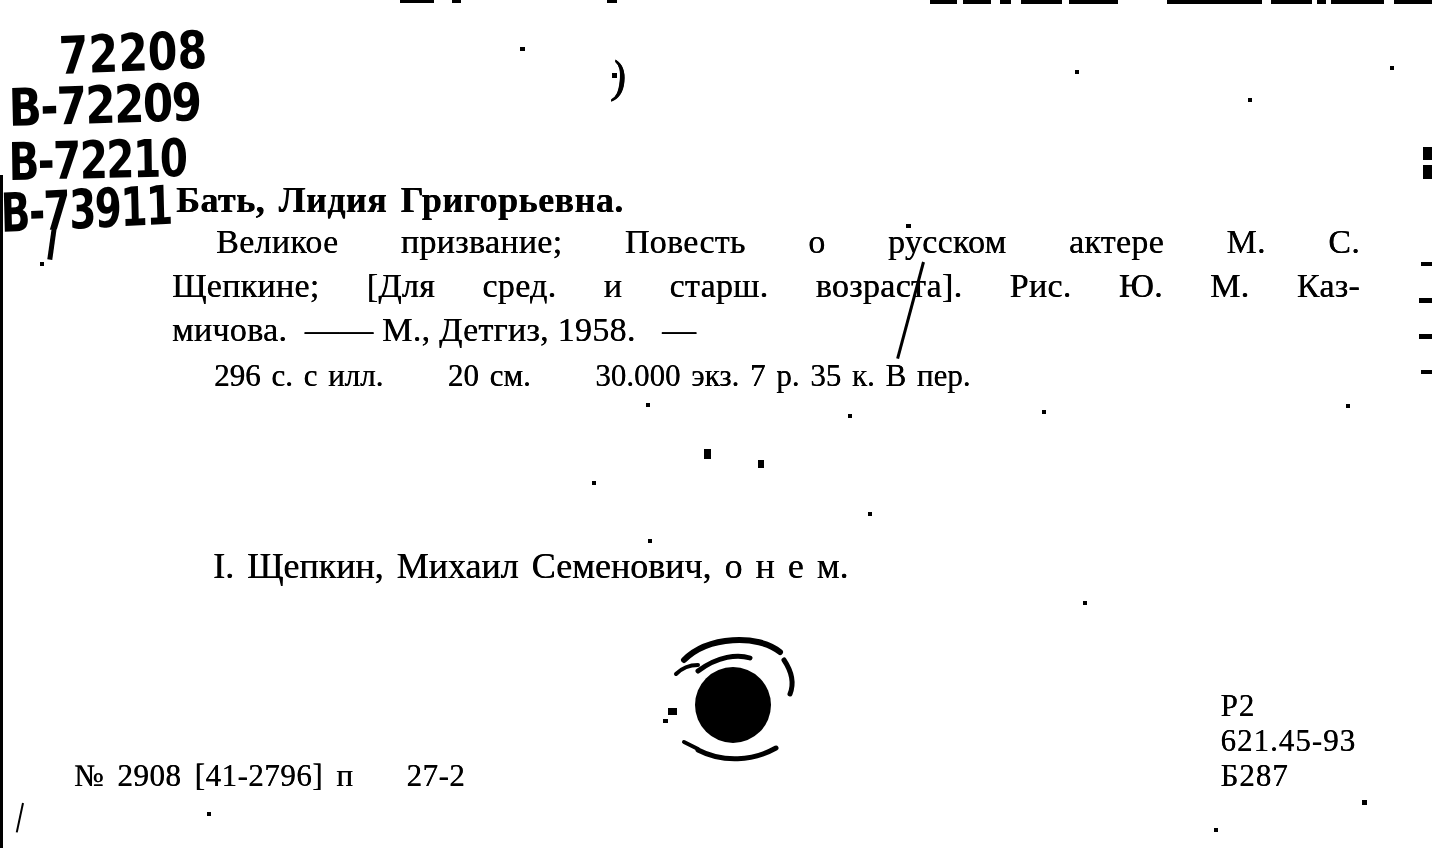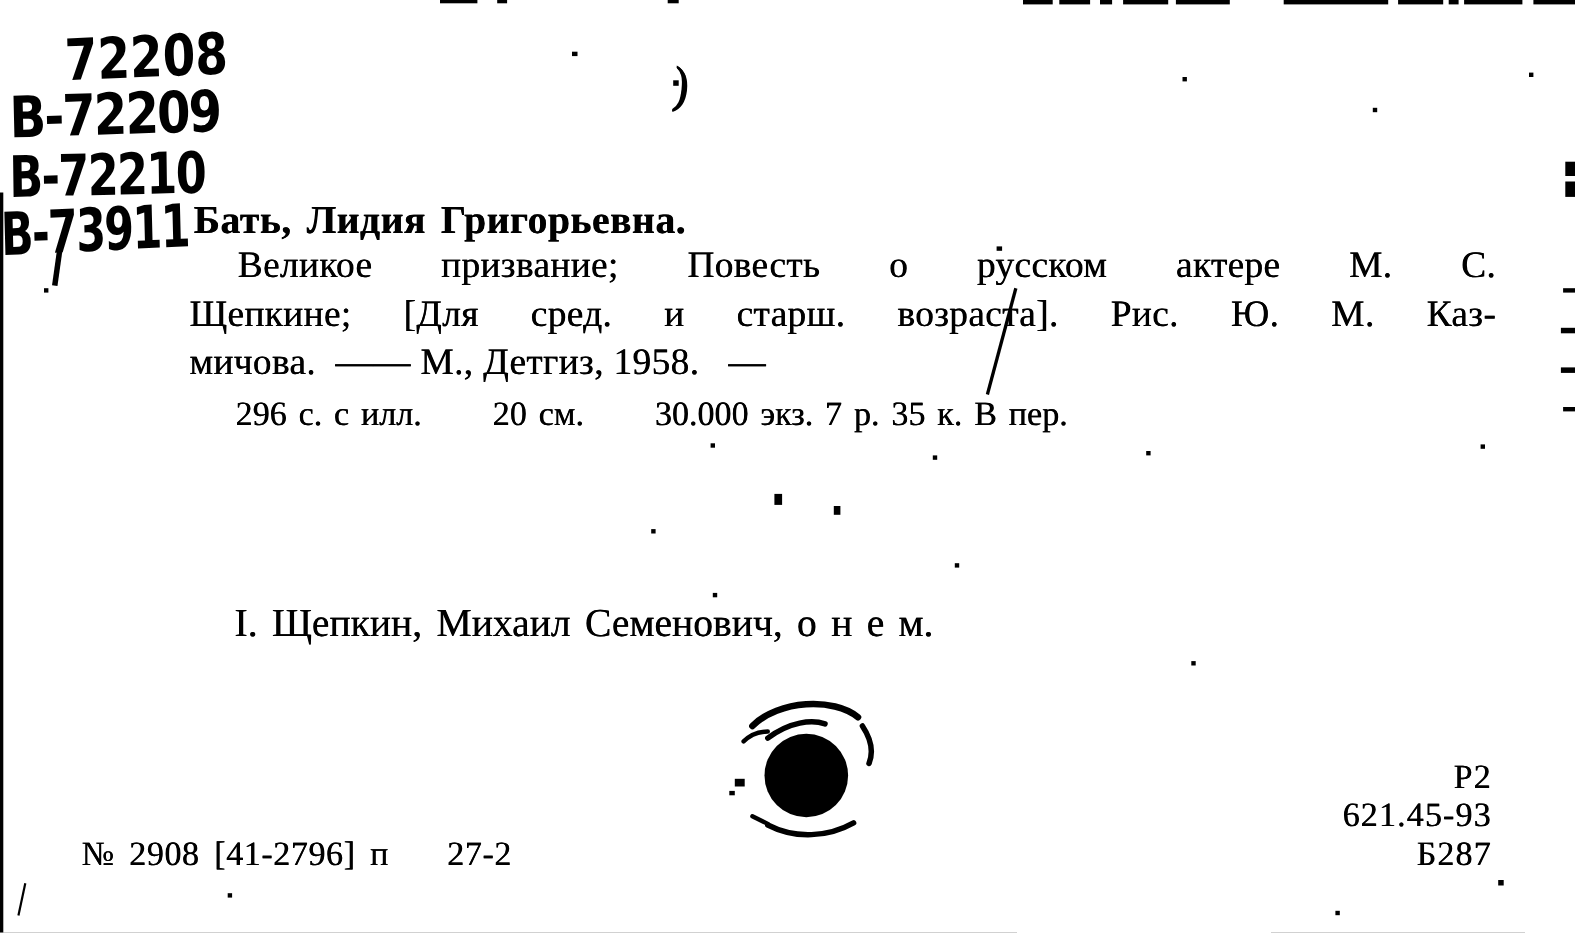--- a/index.html
+++ b/index.html
@@ -28,21 +28,21 @@
   .pr{position:absolute;white-space:nowrap;text-shadow:.4px .2px 0 #000;}
   .author{left:176px;top:179px;font-size:36px;font-weight:700;letter-spacing:.5px;word-spacing:4px;}
   .bodyline{left:172px;width:1188px;font-size:34px;line-height:44px;letter-spacing:.3px;}
   .just{white-space:normal;text-align:justify;text-align-last:justify;}
   .l2{top:220px;text-indent:44px;}
   .l3{top:264px;}
   .l4{top:308px;white-space:pre-wrap;}
   .collation{left:172px;top:356px;font-size:31px;line-height:40px;text-indent:42px;white-space:pre-wrap;word-spacing:3px;}
   .tracing{left:213px;top:510px;font-size:36px;word-spacing:4px;margin-top:35px;}
   .footL{left:74px;top:686px;font-size:31px;line-height:36px;letter-spacing:.5px;word-spacing:5px;white-space:pre-wrap;}
-  .footR{right:76px;top:688px;font-size:31px;line-height:35px;text-align:right;letter-spacing:1px;}
+  .footR{right:76px;top:688px;font-size:31px;line-height:35px;text-align:left;letter-spacing:1px;}
   .paren{left:610px;top:52px;font-size:46px;transform:rotate(6deg);font-family:"DejaVu Serif",serif;}
   
   .mk{position:absolute;background:#000;}
   .stroke{position:absolute;background:#000;transform-origin:center top;}
   .blot{position:absolute;left:638px;top:608px;}
 </style>
 </head>
 <body>
 
 <div class="card">

